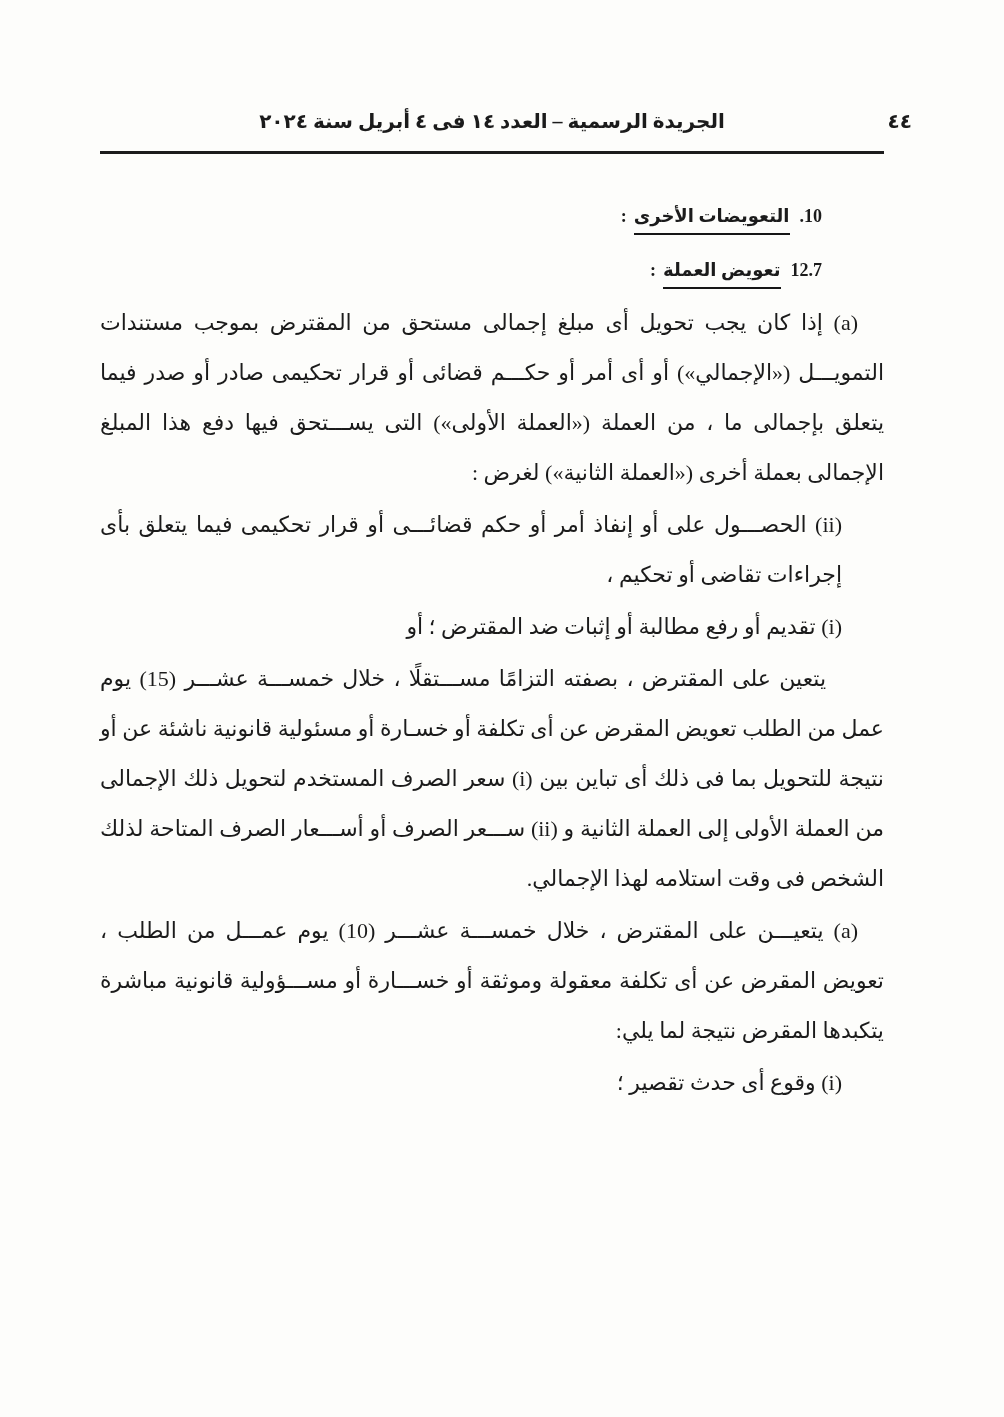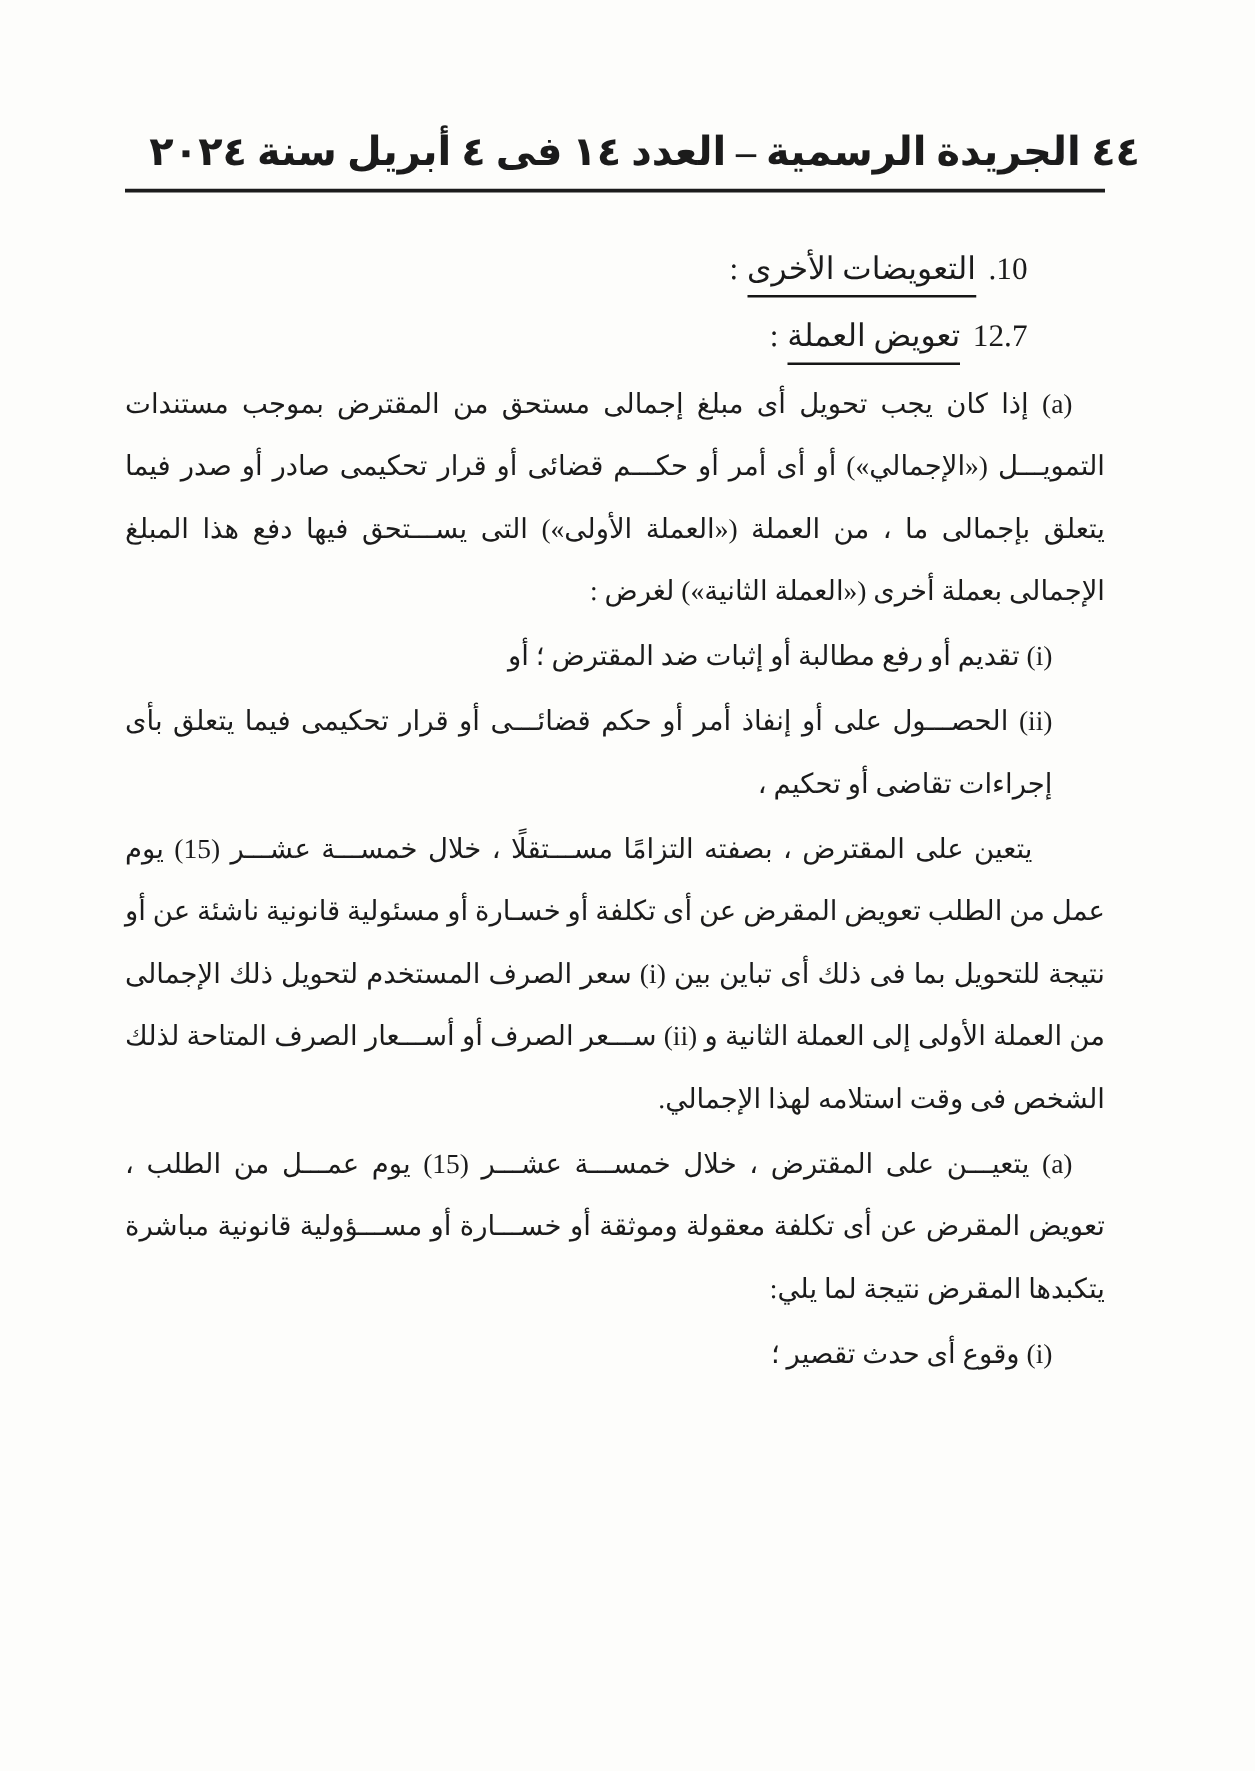--- a/index.html
+++ b/index.html
@@ -21,21 +21,21 @@
     color: #1b1b1b;
     direction: rtl;
     padding: 104px 120px 0 100px;
     overflow: hidden;
   }
 
   
   .header-row {
     position: relative;
     text-align: center;
-    font-size: 32px;
+    font-size: 20px;
     font-weight: bold;
     line-height: 34px;
     height: 34px;
   }
   .header-title { display: inline-block; }
   .page-number {
     position: absolute;
     left: 12px;            
     left: auto;
     right: auto;
@@ -53,22 +53,22 @@
 
   
   .content {
     padding-top: 36px;
     font-size: 22px;
     line-height: 50px;
     text-align: justify;
   }
 
   .heading {
-    font-size: 25px;
-    font-weight: normal;
+    font-size: 18px;
+    font-weight: bold;
     line-height: 52px;
     text-align: right;
     margin-right: 62px;
     margin-bottom: 2px;
   }
   .h-num { margin-left: 10px; }
   .h-underline {
     border-bottom: 2.5px solid #161616;
     padding-bottom: 7px;
   }
@@ -108,27 +108,27 @@
     <h3 class="heading">
       <span class="h-num">10.</span><span class="h-underline">التعويضات الأخرى</span><span class="h-colon">:</span>
     </h3>
 
     <h3 class="heading">
       <span class="h-num">12.7</span><span class="h-underline">تعويض العملة</span><span class="h-colon">:</span>
     </h3>
 
     <p class="para">(a) إذا كان يجب تحويل أى مبلغ إجمالى مستحق من المقترض بموجب مستندات التمويـــل («الإجمالي») أو أى أمر أو حكـــم قضائى أو قرار تحكيمى صادر أو صدر فيما يتعلق بإجمالى ما ، من العملة («العملة الأولى») التى يســـتحق فيها دفع هذا المبلغ الإجمالى بعملة أخرى («العملة الثانية») لغرض :</p>
 
+    <p class="list-item">(ii) الحصـــول على أو إنفاذ أمر أو حكم قضائـــى أو قرار تحكيمى فيما يتعلق بأى إجراءات تقاضى أو تحكيم ،</p>
+
     <p class="list-item">(i) تقديم أو رفع مطالبة أو إثبات ضد المقترض ؛ أو</p>
-
-    <p class="list-item">(ii) الحصـــول على أو إنفاذ أمر أو حكم قضائـــى أو قرار تحكيمى فيما يتعلق بأى إجراءات تقاضى أو تحكيم ،</p>
 
     <p class="para-cont">يتعين على المقترض ، بصفته التزامًا مســـتقلًا ، خلال خمســـة عشـــر (15) يوم عمل من الطلب تعويض المقرض عن أى تكلفة أو خسـارة أو مسئولية قانونية ناشئة عن أو نتيجة للتحويل بما فى ذلك أى تباين بين (i) سعر الصرف المستخدم لتحويل ذلك الإجمالى من العملة الأولى إلى العملة الثانية و (ii) ســـعر الصرف أو أســـعار الصرف المتاحة لذلك الشخص فى وقت استلامه لهذا الإجمالي.</p>
 
 
 
-    <p class="para">(a) يتعيـــن على المقترض ، خلال خمســـة عشـــر (15) يوم عمـــل من الطلب ، تعويض المقرض عن أى تكلفة معقولة وموثقة أو خســـارة أو مســـؤولية قانونية مباشرة يتكبدها المقرض نتيجة لما يلي:</p>
+    <p class="para">(a) يتعيـــن على المقترض ، خلال خمســـة عشـــر (10) يوم عمـــل من الطلب ، تعويض المقرض عن أى تكلفة معقولة وموثقة أو خســـارة أو مســـؤولية قانونية مباشرة يتكبدها المقرض نتيجة لما يلي:</p>
 
     <p class="list-item">(i) وقوع أى حدث تقصير ؛</p>
 
   </main>
 
 </div>
 
 </body></html>

